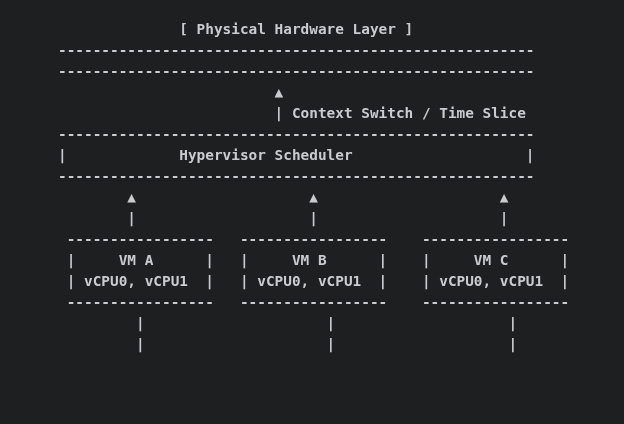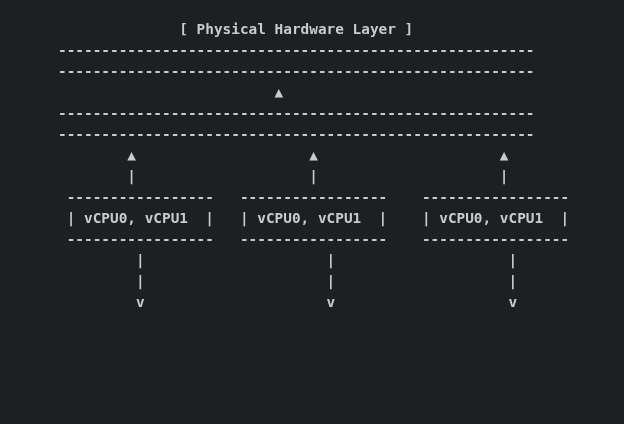--- a/index.html
+++ b/index.html
@@ -34,24 +34,26 @@
 </style>
 </head>
 <body>
 
 <div class="screen">
   <div class="art">
     <div class="ln">              [ Physical Hardware Layer ]</div>
     <div class="ln">-------------------------------------------------------</div>
     <div class="ln">-------------------------------------------------------</div>
     <div class="ln">                         ▲</div>
+    <div class="ln">                         | Context Switch / Time Slice</div>
     <div class="ln">-------------------------------------------------------</div>
+    <div class="ln">|             Hypervisor Scheduler                    |</div>
     <div class="ln">-------------------------------------------------------</div>
     <div class="ln">        ▲                    ▲                     ▲</div>
     <div class="ln">        |                    |                     |</div>
     <div class="ln"> -----------------   -----------------    -----------------</div>
+    <div class="ln"> |     VM A      |   |     VM B      |    |     VM C      |</div>
     <div class="ln"> | vCPU0, vCPU1  |   | vCPU0, vCPU1  |    | vCPU0, vCPU1  |</div>
     <div class="ln"> -----------------   -----------------    -----------------</div>
     <div class="ln">         |                     |                    |</div>
     <div class="ln">         |                     |                    |</div>
-    <div class="ln">         v                     v                    v</div>
   </div>
 </div>
 
 </body></html>

